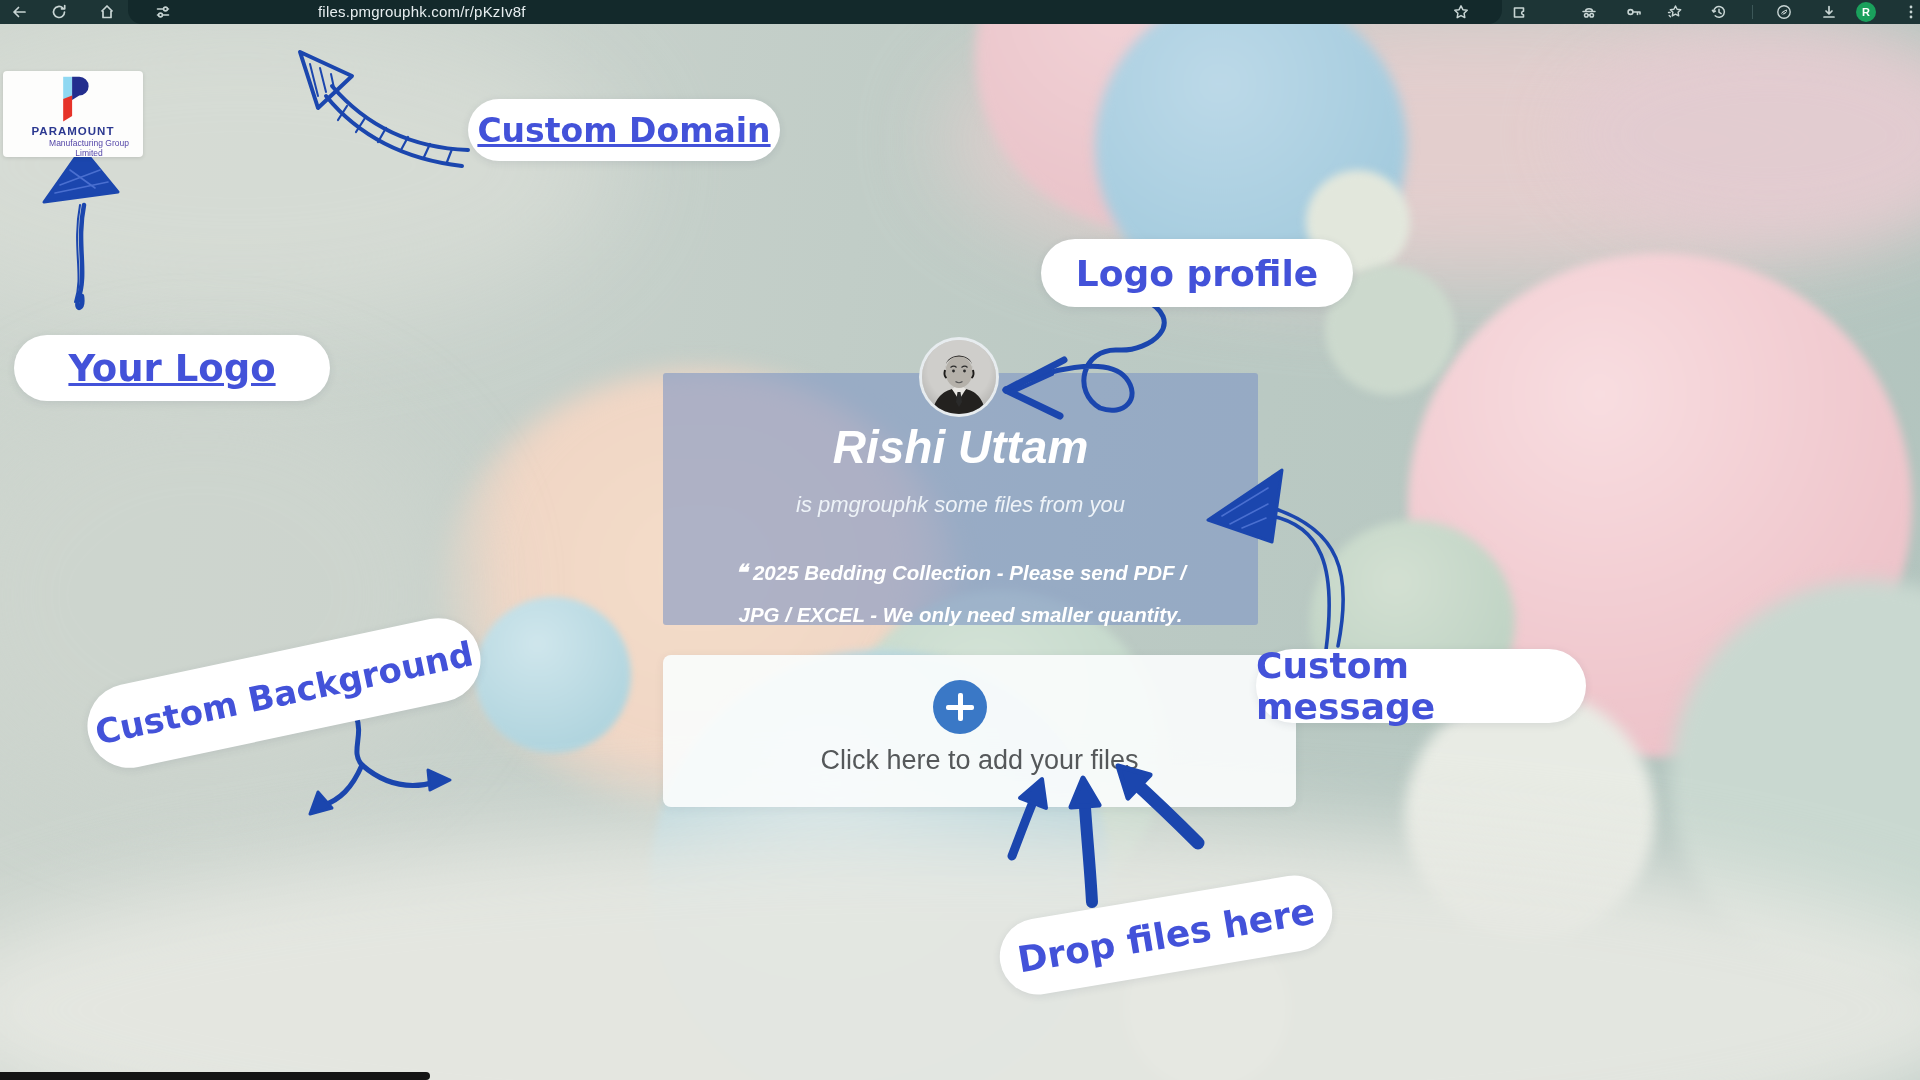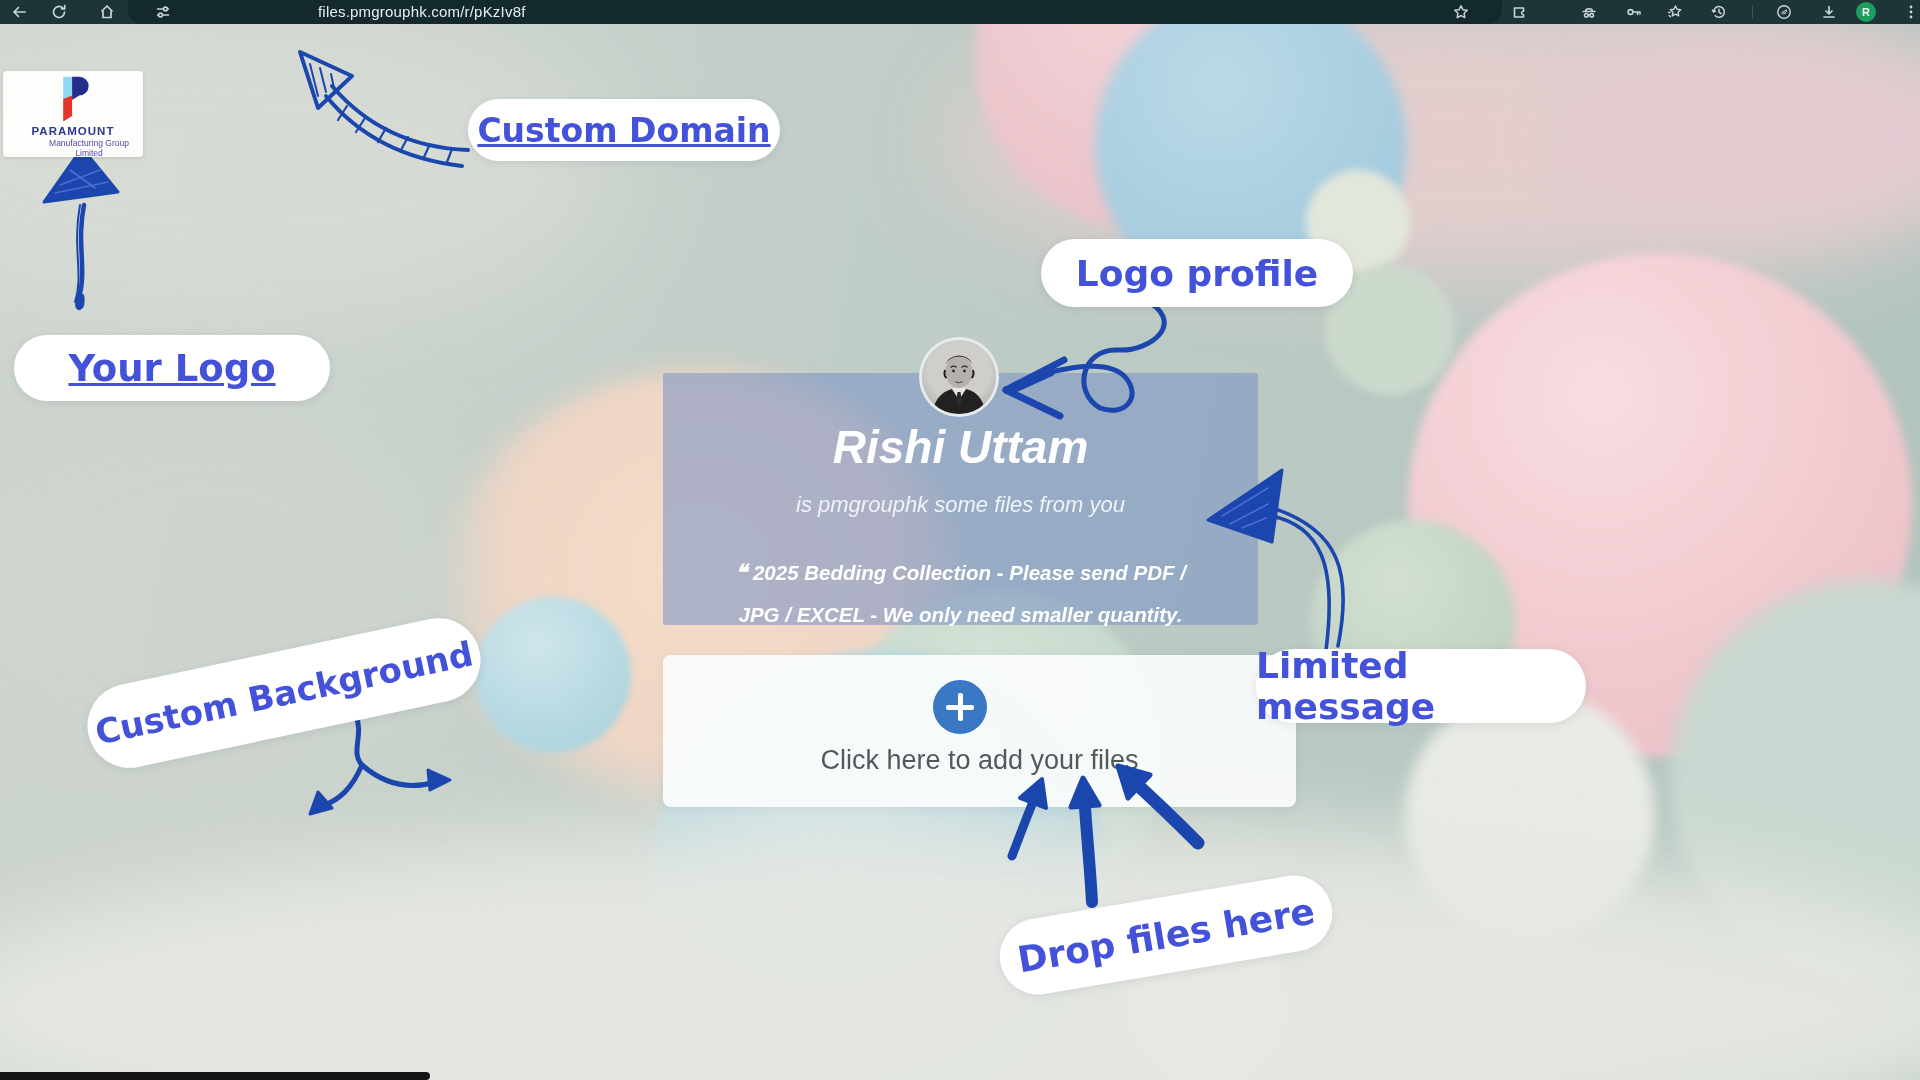--- a/index.html
+++ b/index.html
@@ -263,21 +263,21 @@
   <div class="pill pill-your-logo">
     <span>Your Logo</span>
   </div>
   <div class="pill pill-your-profile">
     <span>Logo profile</span>
   </div>
   <div class="pill pill-custom-background">
     <span>Custom Background</span>
   </div>
   <div class="pill pill-custom-message">
-    <span>Limited message</span>
+    <span>Custom message</span>
   </div>
   <div class="pill pill-drop-files">
     <span>Drop files here</span>
   </div>
 
   <div class="request-card"></div>
   <div class="avatar">
     <svg width="74" height="74" viewBox="0 0 74 74">
       <rect width="74" height="74" fill="#cfcecb"></rect>
       <radialGradient id="vg" cx="50%" cy="40%" r="70%">

